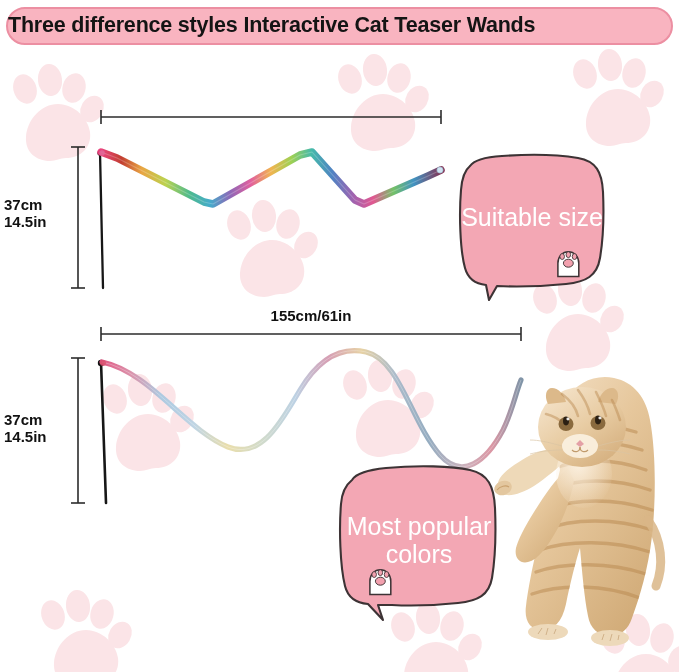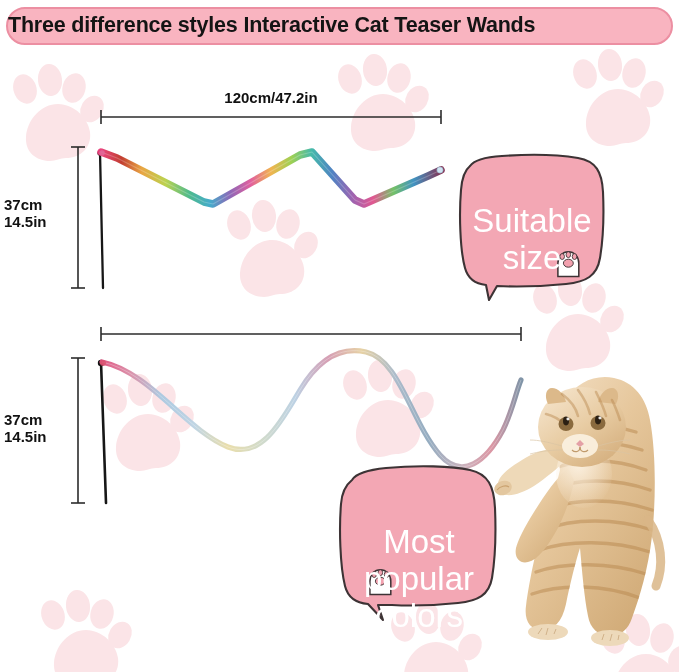--- a/index.html
+++ b/index.html
@@ -47,21 +47,21 @@
     color:#111111;
     white-space:nowrap;
     line-height:1.15;
   }
   .dim-label.vert{}
 
   
   .bubble-text{
     position:absolute;
     color:#ffffff;
-    font-size:33px;
+    font-size:25px;
     font-weight:400;
     text-align:center;
     line-height:1.12;
     white-space:pre-line;
     pointer-events:none;
   }
 
   svg{display:block;}
   .layer{position:absolute;left:0;top:0;}
 </style>
@@ -222,25 +222,25 @@
                C 150 372 186 430 228 447
                C 262 460 282 420 300 390
                C 318 360 340 346 366 352
                C 400 360 410 420 440 455
                C 462 480 486 462 503 430
                C 512 412 516 392 521 380" stroke="#ffffff" stroke-width="0.9" fill="none" opacity="0.3"></path>
       <circle cx="103" cy="363" r="3" fill="#d9536f" opacity="0.8"></circle>
     </g>
   </svg>
 
-  <div class="dim-label" style="left:101px;top:89px;width:340px;text-align:center;">120cm/47.2in</div>
 
   <div class="dim-label vert" style="left:4px;top:196px;width:64px;">37cm</div>
   <div class="dim-label vert" style="left:4px;top:213px;width:64px;">14.5in</div>
 
+  <div class="dim-label" style="left:101px;top:307px;width:420px;text-align:center;">155cm/61in</div>
 
   <div class="dim-label vert" style="left:4px;top:411px;width:64px;">37cm</div>
   <div class="dim-label vert" style="left:4px;top:428px;width:64px;">14.5in</div>
 
   <svg class="layer" width="679" height="672" viewBox="0 0 679 672">
     <defs>
 
       <g id="bubblepaw">
         <path d="M2 16 C2 9 7 4 13 4 C19 4 24 9 24 16 L24 30 L2 30 Z" fill="#ffffff" stroke="#3d3335" stroke-width="1.6"></path>
         <ellipse cx="6.5" cy="9" rx="2.4" ry="3.1" fill="#f2a0ae" stroke="#3d3335" stroke-width="0.9"></ellipse>
@@ -282,21 +282,21 @@
                C 340 566 339 528 341 504
                C 342 490 347 484 352 480 Z" fill="#F3A7B4" stroke="#3d3335" stroke-width="2.1" stroke-linejoin="round"></path>
       <g transform="translate(368,566) scale(0.95)">
         <use href="#bubblepaw"></use>
       </g>
     </g>
   </svg>
 
   <div class="bubble-text" style="left:461px;top:203px;width:142px;">Suitable size</div>
 
-  <div class="bubble-text" style="left:342px;top:512px;width:154px;margin-top:12px;">Most popular
+  <div class="bubble-text" style="left:342px;top:512px;width:154px;">Most popular
 colors</div>
 
   <svg class="layer" width="679" height="672" viewBox="0 0 679 672">
     <defs>
       <linearGradient id="furBody" x1="0.15" y1="0" x2="0.9" y2="1">
         <stop offset="0" stop-color="#f3dfc4"></stop>
         <stop offset="0.4" stop-color="#e6c79c"></stop>
         <stop offset="1" stop-color="#cfa874"></stop>
       </linearGradient>
       <linearGradient id="furHead" x1="0.1" y1="0" x2="0.9" y2="1">

